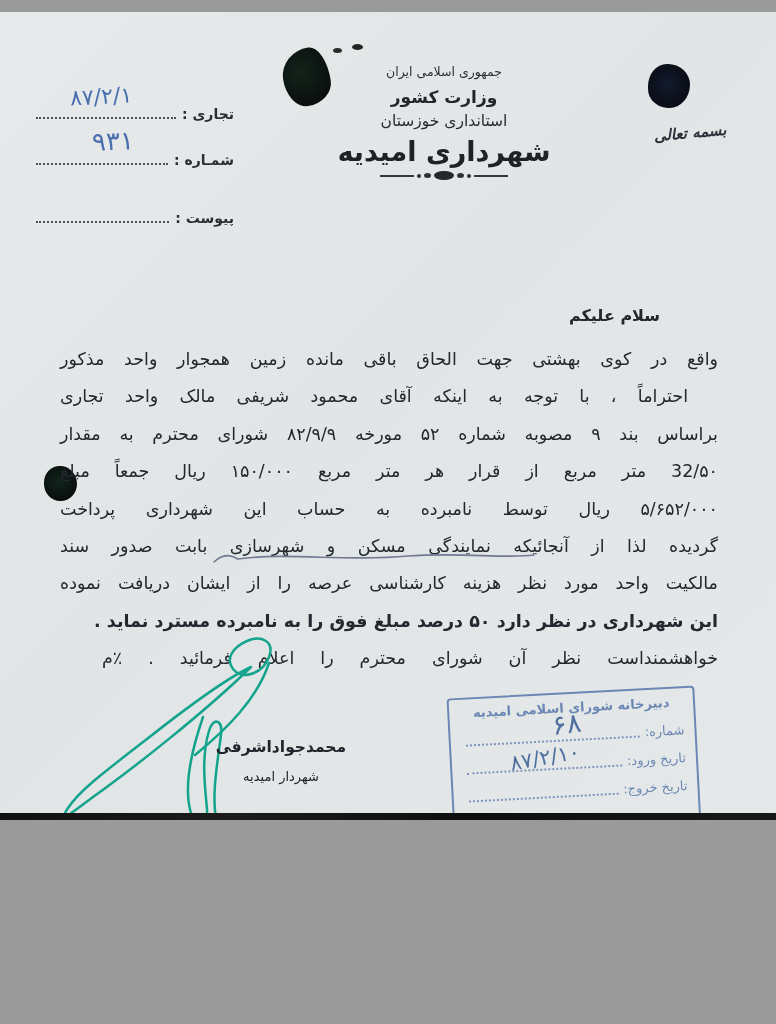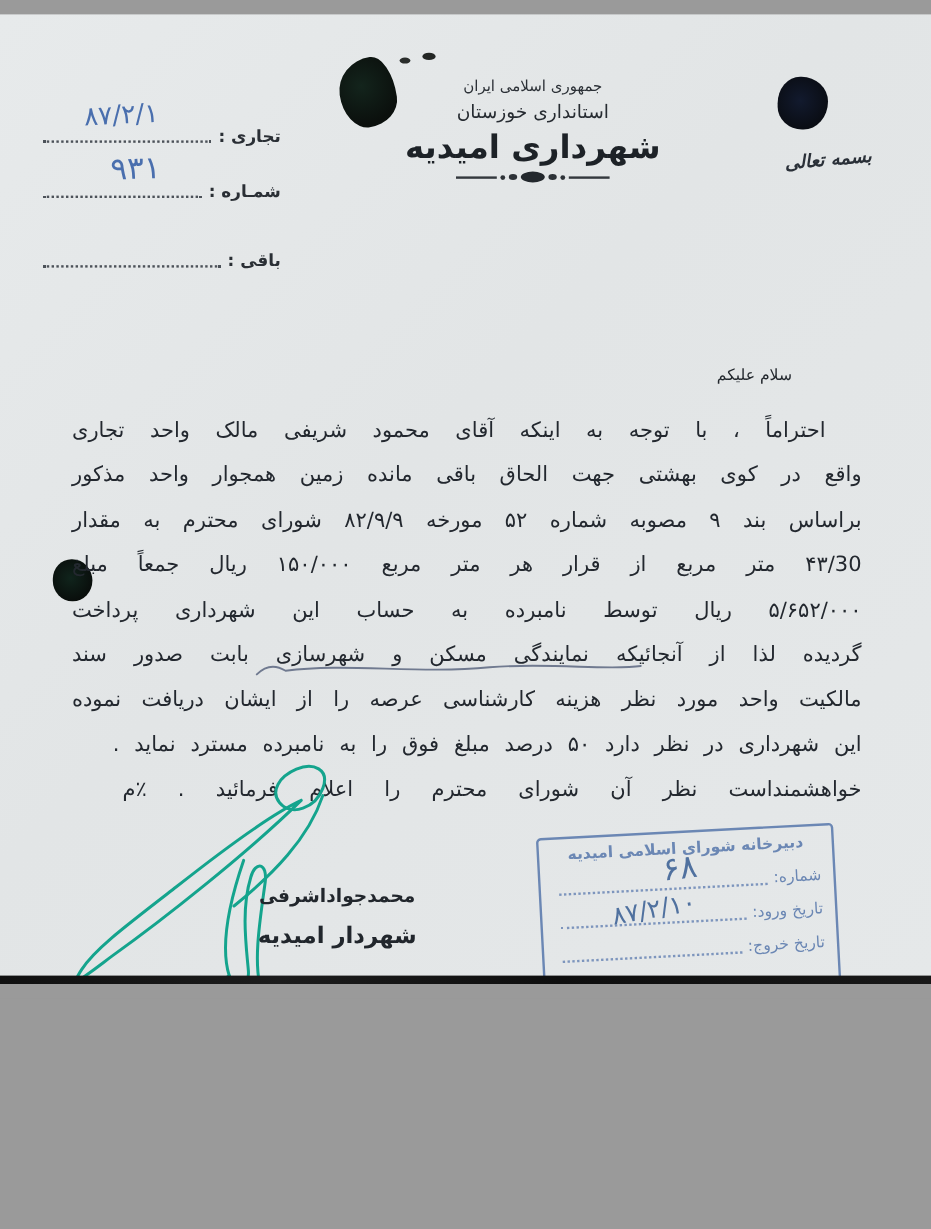--- a/index.html
+++ b/index.html
@@ -44,32 +44,32 @@
   .meta { position:absolute; right:538px; left:34px; top:80px; }
   .meta-row { position:relative; display:flex; align-items:flex-end; justify-content:flex-start; height:30px; margin-bottom:16px; }
   .meta-label { font-size:14px; font-weight:bold; color:#2a2f35; letter-spacing:1px; white-space:nowrap; padding-right:4px; }
   .meta-dots { flex:1; border-bottom:2px dotted #4c5259; margin:0 6px 3px 2px; height:1px; }
   .pen { color:#4a6fae; font-family:"DejaVu Sans", sans-serif; }
   .meta-val-date { position:absolute; left:36px; top:-8px; font-size:22px; transform:rotate(-3deg); letter-spacing:2px; }
   .meta-val-num  { position:absolute; left:58px; top:-12px; font-size:26px; transform:rotate(-2deg); letter-spacing:3px; }
   
   .addressee { position:absolute; right:118px; top:220px; font-size:19.5px; font-weight:bold;
     font-style:italic; color:#1e2329; letter-spacing:.3px; }
-  .salutation { position:absolute; right:116px; top:294px; font-size:13px; font-weight:normal; color:#22272d; }
+  .salutation { position:absolute; right:116px; top:294px; font-size:16px; font-weight:bold; color:#22272d; }
   
   .body-text { position:absolute; right:58px; left:60px; top:330px; font-size:17.5px; color:#23282f; }
   .body-line { text-align:justify; text-align-last:justify; height:37.4px; line-height:34px; white-space:nowrap; overflow:visible; }
   .body-line.indent { padding-right:30px; }
-  .body-line.short1 { padding-left:34px; }
+  .body-line.short1 { padding-left:34px;font-weight:bold; }
   .body-line.short2 { padding-left:42px; }
   .pen-underline { position:absolute; left:148px; top:208px; width:332px; height:16px; }
   
   .signer { position:absolute; left:200px; top:726px; width:162px; text-align:center; }
   .signer-name { font-size:15.5px; font-weight:bold; color:#21262c;text-align:center; }
-  .signer-title { font-size:19px; font-weight:bold; color:#21262c; margin-top:13px; }
+  .signer-title { font-size:13px; font-weight:normal; color:#21262c; margin-top:13px; }
   .sig-green { position:absolute; left:55px; top:615px; width:250px; height:210px; }
   
   .stamp { position:absolute; left:450px; top:680px; width:248px; height:140px;
     border:2px solid #6b87b4; border-radius:4px; transform:rotate(-3deg);
     color:#6b87b4; padding:6px 10px 4px; background:rgba(255,255,255,0.02); }
   .stamp-title { text-align:center; font-size:13px; font-weight:bold; letter-spacing:.4px; }
   .stamp-row { display:flex; align-items:flex-end; font-size:13px; margin-top:13px; position:relative; }
   .stamp-row .lbl { white-space:nowrap; }
   .stamp-row .dots { flex:1; border-bottom:2px dotted #7d95bd; margin:0 5px 2px; height:1px; }
   .stamp-num { position:absolute; left:92px; top:-20px; font-size:27px; color:#50719f; transform:rotate(-4deg); letter-spacing:2px; }
@@ -89,20 +89,21 @@
 
   <div class="blob blob-emblem"></div>
   <div class="blob blob-dash1"></div>
   <div class="blob blob-dash2"></div>
   <div class="blob blob-tr"></div>
   <div class="blob dot-mid"></div>
   <div class="blob dot-bot"></div>
 
   <div class="header">
     <div class="hdr-country">جمهوری اسلامی ایران</div>
+    <div class="hdr-ministry">وزارت کشور</div>
     <div class="hdr-province">استانداری خوزستان</div>
     <div class="hdr-municipality">شهرداری امیدیه</div>
     <div class="hdr-divider">
       <span class="ln"></span>
       <span class="d1"></span>
       <span class="d2"></span>
       <span class="el"></span>
       <span class="d2"></span>
       <span class="d1"></span>
       <span class="ln"></span>
@@ -116,32 +117,32 @@
       <span class="meta-label">تجاری :</span>
       <span class="meta-dots"></span>
       <span class="pen meta-val-date">۸۷/۲/۱</span>
     </div>
     <div class="meta-row">
       <span class="meta-label">شمـاره :</span>
       <span class="meta-dots"></span>
       <span class="pen meta-val-num">۹۳۱</span>
     </div>
     <div class="meta-row" style="margin-top:28px">
-      <span class="meta-label">باقی :</span>
+      <span class="meta-label">پیوست :</span>
       <span class="meta-dots"></span>
     </div>
   </div>
 
   <div class="salutation">سلام علیکم</div>
 
   <div class="body-text">
+    <div class="body-line">واقع در کوی بهشتی جهت الحاق باقی مانده زمین همجوار واحد مذکور</div>
     <div class="body-line indent">احتراماً ، با توجه به اینکه آقای محمود شریفی مالک واحد تجاری</div>
-    <div class="body-line">واقع در کوی بهشتی جهت الحاق باقی مانده زمین همجوار واحد مذکور</div>
     <div class="body-line">براساس بند ۹ مصوبه شماره ۵۲ مورخه ۸۲/۹/۹ شورای محترم به مقدار</div>
-    <div class="body-line">۴۳/30 متر مربع از قرار هر متر مربع ۱۵۰/۰۰۰ ریال جمعاً مبلغ</div>
+    <div class="body-line">32/۵۰ متر مربع از قرار هر متر مربع ۱۵۰/۰۰۰ ریال جمعاً مبلغ</div>
     <div class="body-line">۵/۶۵۲/۰۰۰ ریال توسط نامبرده به حساب این شهرداری پرداخت</div>
     <div class="body-line">گردیده لذا از آنجائیکه نمایندگی مسکن و شهرسازی بابت صدور سند</div>
     <div class="body-line">مالکیت واحد مورد نظر هزینه کارشناسی عرصه را از ایشان دریافت نموده</div>
     <div class="body-line short1">این شهرداری در نظر دارد ۵۰ درصد مبلغ فوق را به نامبرده مسترد نماید .</div>
     <div class="body-line short2">خواهشمنداست نظر آن شورای محترم را اعلام فرمائید . ٪م</div>
 
     <svg class="pen-underline" viewBox="0 0 332 16">
       <path d="M 6 12 C 14 4, 22 4, 30 9 C 80 2, 140 12, 200 6 C 250 2, 300 9, 326 5" fill="none" stroke="#707a90" stroke-width="1.6" stroke-linecap="round"></path>
     </svg>
   </div>

